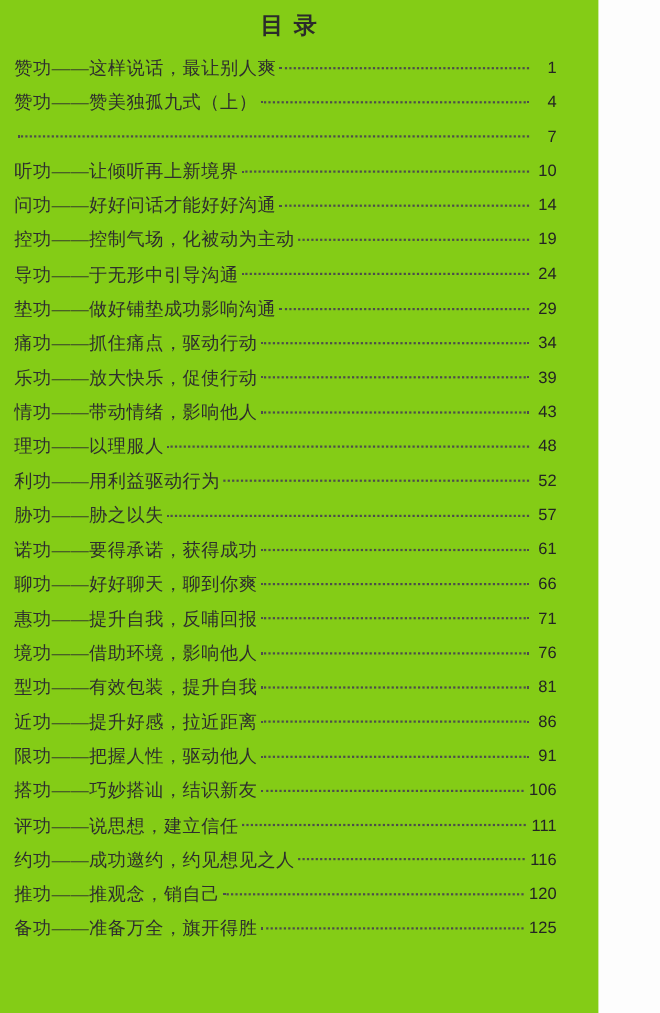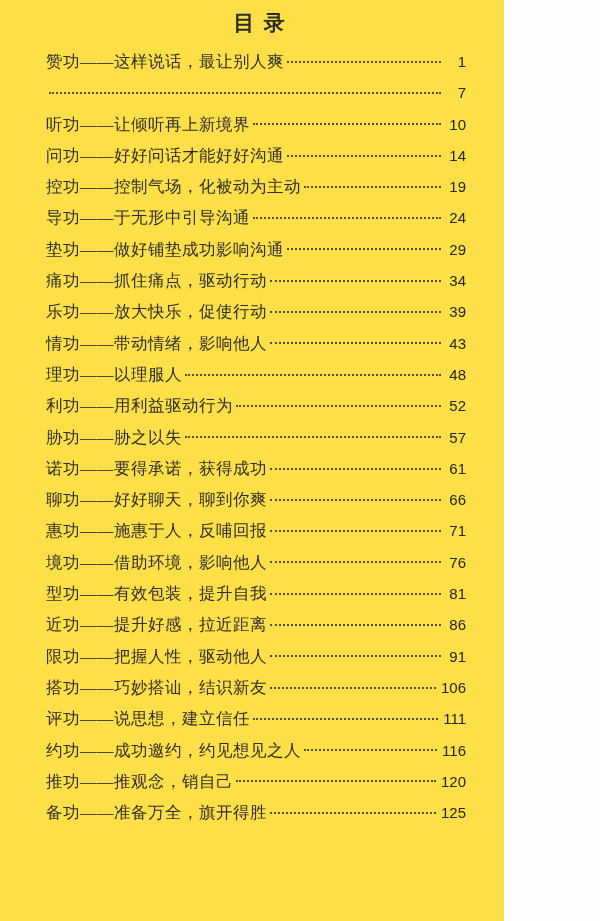--- a/index.html
+++ b/index.html
@@ -3,23 +3,23 @@
 <meta charset="utf-8">
 <style>
   * { margin: 0; padding: 0; box-sizing: border-box; }
   html, body {
     width: 600px; height: 921px;
     background: #fdfdfd;
     font-family: "Liberation Serif", "DejaVu Serif", serif;
     overflow: hidden;
   }
   .page {
-    width: 504px; height: 921px;
-    background: #fde047;
-    padding: 10px 38px 0 46px;
+    width: 544px; height: 921px;
+    background: #84cc16;
+    padding: 10px 38px 0 13px;
   }
   .doc-title {
     text-align: center;
     font-size: 21px;
     font-weight: bold;
     color: #2b2b2b;
     letter-spacing: 2px;
     line-height: 26px;
     margin-bottom: 10px;
     margin-left: 8px; 
@@ -59,20 +59,25 @@
 <div class="page">
   <div class="doc-title">目  录</div>
 
   <div class="toc" id="toc-list">
   <div class="row">
     <span class="label">赞功——这样说话，最让别人爽</span>
     <span class="leader"></span>
     <span class="pagenum">1</span>
   </div>
 
+  <div class="row">
+    <span class="label">赞功——赞美独孤九式（上）</span>
+    <span class="leader"></span>
+    <span class="pagenum">4</span>
+  </div>
 
   <div class="row">
     <span class="leader"></span>
     <span class="pagenum">7</span>
   </div>
 
   <div class="row">
     <span class="label">听功——让倾听再上新境界</span>
     <span class="leader"></span>
     <span class="pagenum">10</span>
@@ -144,21 +149,21 @@
     <span class="pagenum">61</span>
   </div>
 
   <div class="row">
     <span class="label">聊功——好好聊天，聊到你爽</span>
     <span class="leader"></span>
     <span class="pagenum">66</span>
   </div>
 
   <div class="row">
-    <span class="label">惠功——施惠于人，反哺回报</span>
+    <span class="label">惠功——提升自我，反哺回报</span>
     <span class="leader"></span>
     <span class="pagenum">71</span>
   </div>
 
   <div class="row">
     <span class="label">境功——借助环境，影响他人</span>
     <span class="leader"></span>
     <span class="pagenum">76</span>
   </div>
 

